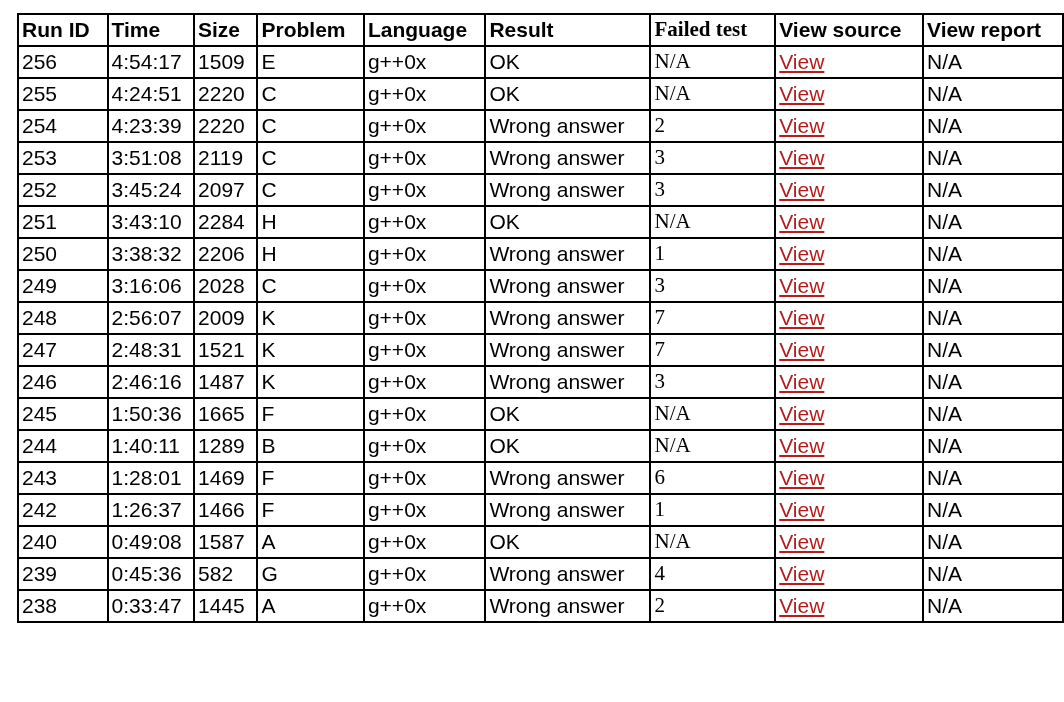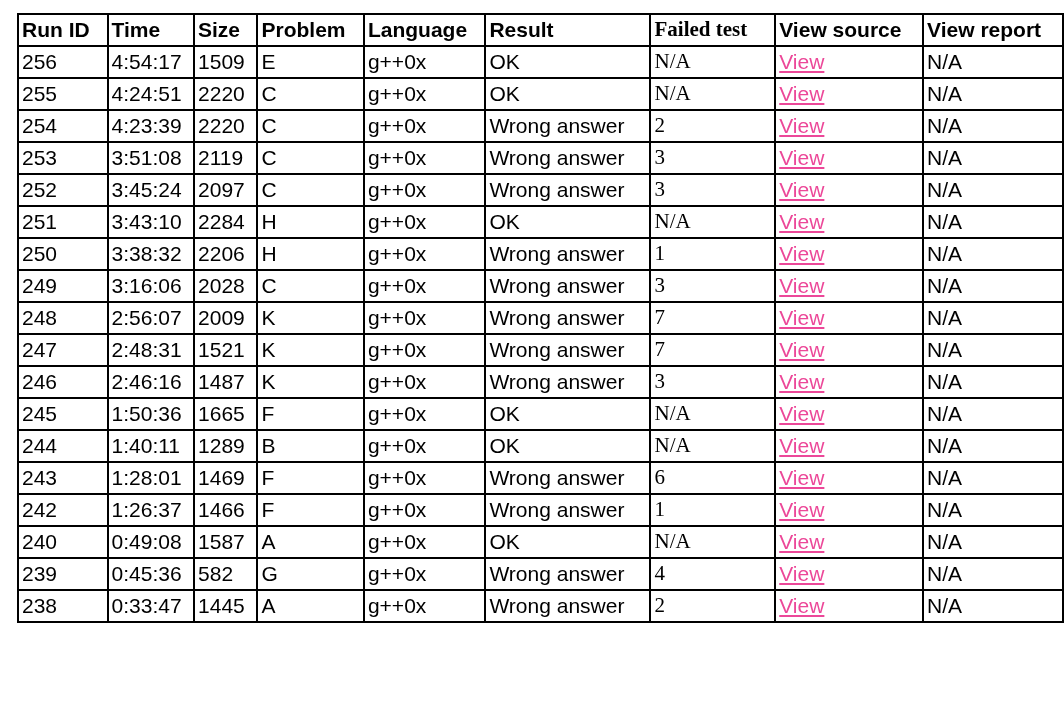--- a/index.html
+++ b/index.html
@@ -30,21 +30,21 @@
     line-height: 1.1;
     text-align: left;
     vertical-align: middle;
     white-space: nowrap;
     overflow: hidden;
   }
   table.runs-table th {
     font-weight: bold;
   }
   a.view-link {
-    color: #ec4899;
+    color: #b91c1c;
     text-decoration: underline;
     cursor: pointer;
   }
   
   .col-0 { width: 84px; }
   .col-1 { width: 80px; }
   .col-2 { width: 57px; }
   .col-3 { width: 101px; }
   .col-4 { width: 116px; }
   .col-5 { width: 161px; margin-left: 9px; }

